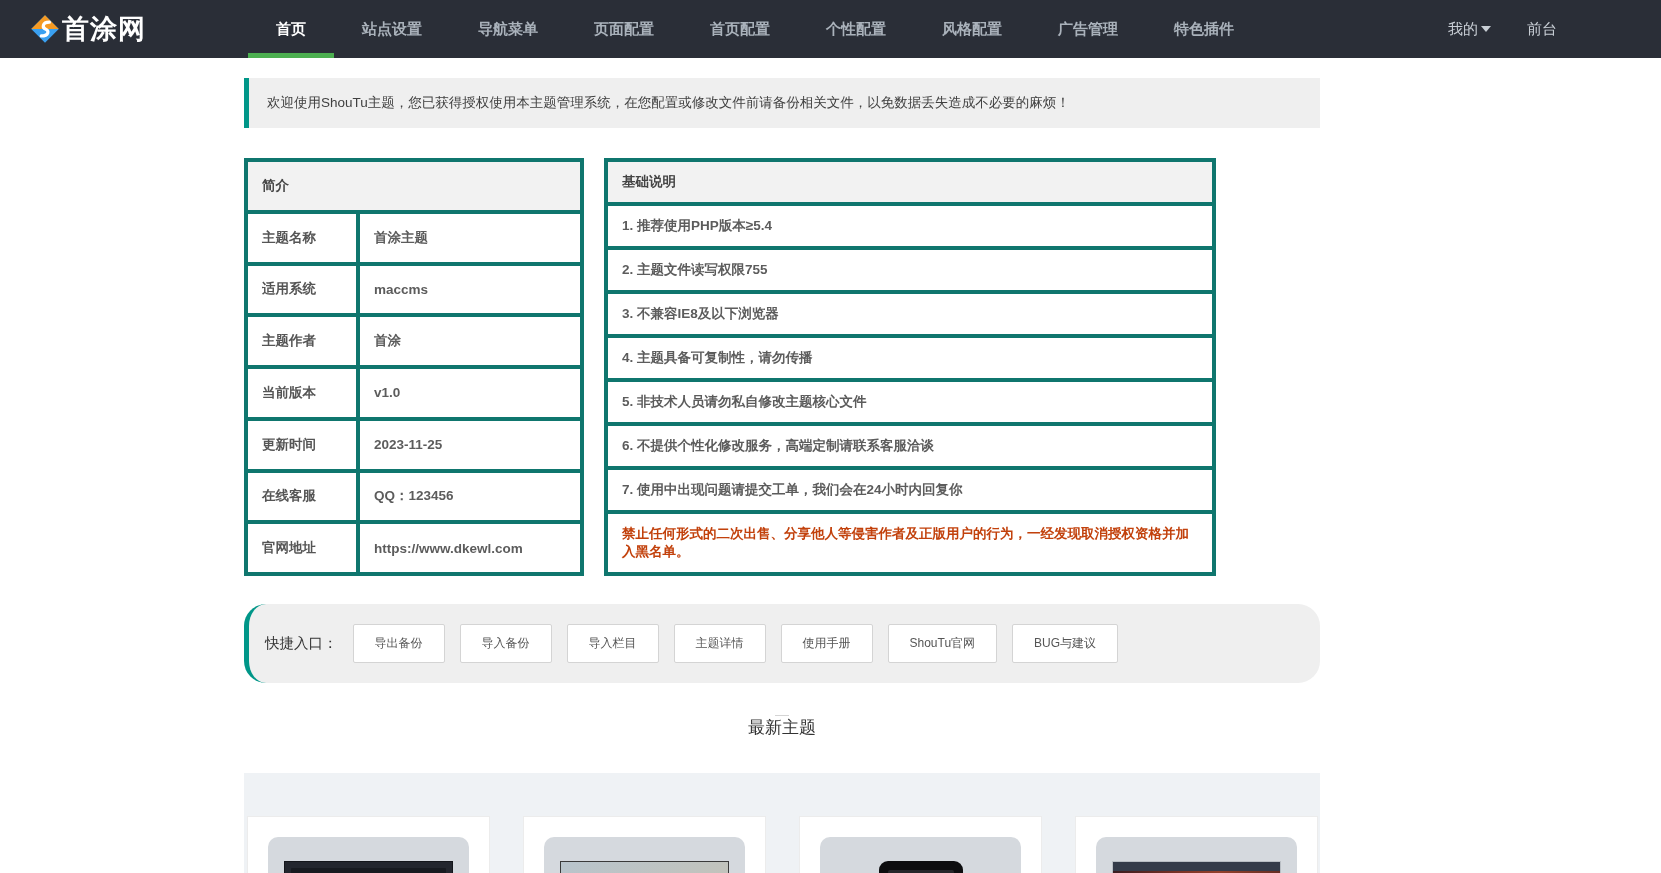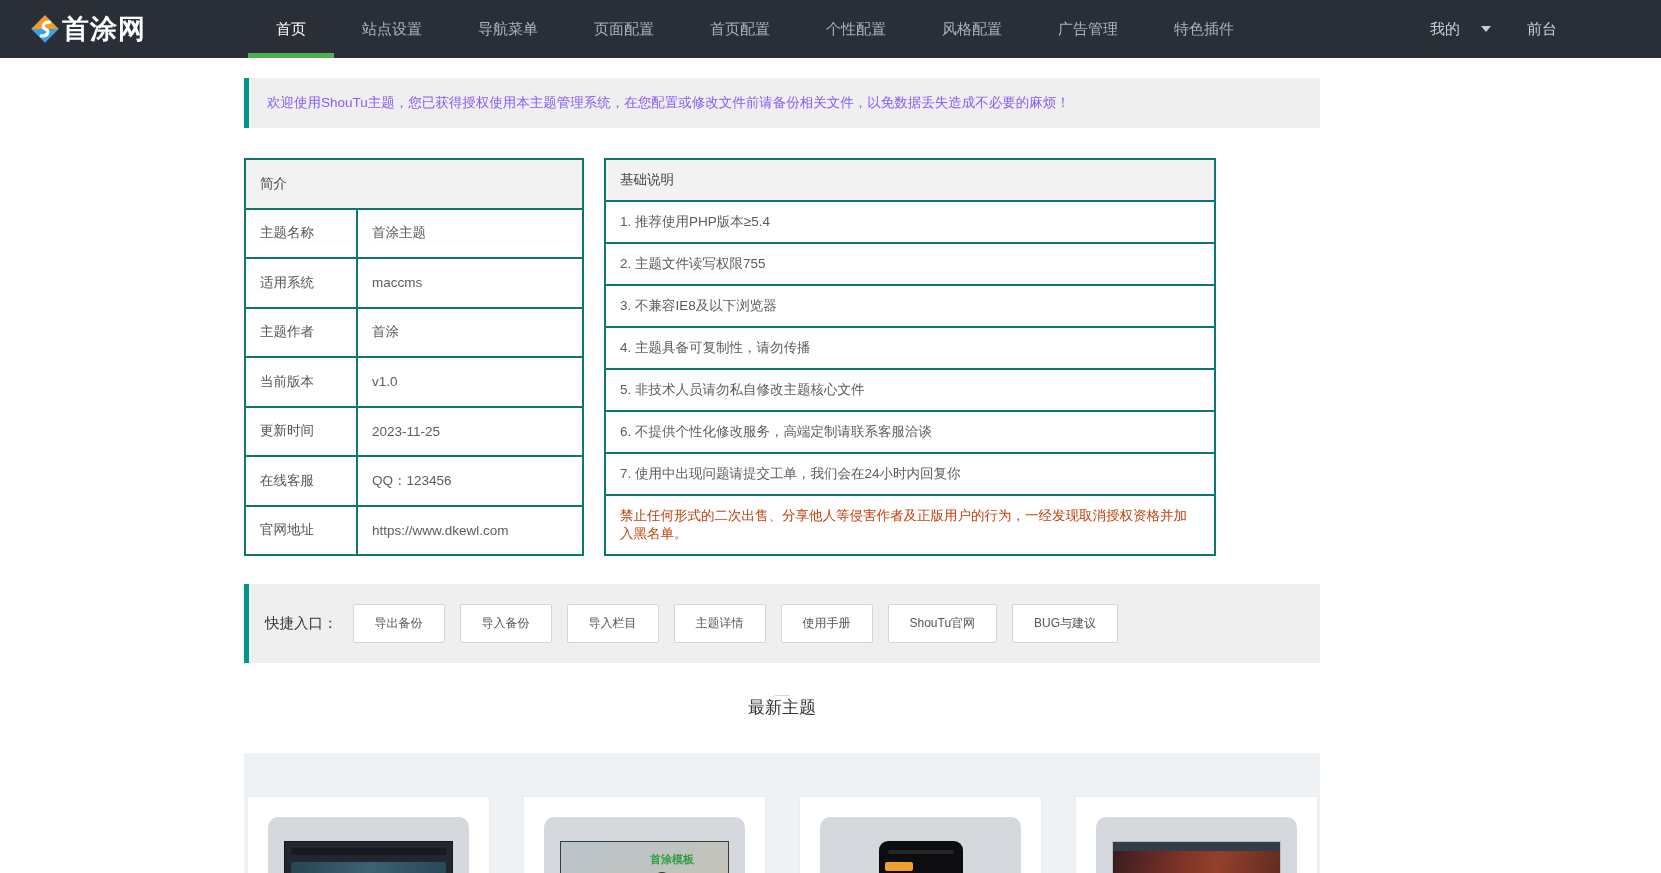--- a/index.html
+++ b/index.html
@@ -5,41 +5,41 @@
   * { box-sizing: border-box; }
   html, body { margin:0; padding:0; }
   body {
     width:1661px; height:873px; overflow:hidden; background:#fff;
     font-family:"Liberation Sans", sans-serif; color:#333;
   }
   
   .navbar { height:58px; background:#2a2e37; display:flex; align-items:center; }
   .logo { display:flex; align-items:center; gap:2px; margin-left:30px; }
   .logo-text { color:#fff; font-size:27px; font-weight:bold; letter-spacing:1px; }
-  .nav { display:flex; margin-left:102px; height:58px; }
+  .nav { display:flex; margin-left:102px; height:58px;font-weight:bold; }
   .nav-item { padding:0 28px; line-height:58px; color:#aab2bb; font-size:15px; cursor:pointer; position:relative; white-space:nowrap; }
   .nav-item.active { color:#fff; }
   .nav-item.active::after { content:""; position:absolute; left:0; right:0; bottom:0; height:5px; background:#4caf50; }
   .nav-right { margin-left:auto; margin-right:104px; display:flex; gap:36px; align-items:center; color:#c8ced5; font-size:15px; }
-  .nav-right .r-item { display:flex; align-items:center; gap:21px; cursor:pointer; }
+  .nav-right .r-item { display:flex; align-items:center; gap:3px; cursor:pointer; }
   .caret { width:0; height:0; border-left:5px solid transparent; border-right:5px solid transparent; border-top:6px solid #c8ced5; display:inline-block; }
   
   .container { width:1076px; margin-left:244px; }
-  .alert { margin-top:20px; background:#efefef; border-left:5px solid #009688; padding:16px 18px; font-size:13.5px; color:#8b5cf6; }
+  .alert { margin-top:20px; background:#efefef; border-left:5px solid #009688; padding:16px 18px; font-size:13.5px; color:#404040; }
   
   .tables { display:flex; gap:20px; margin-top:30px; }
   table { border-collapse:collapse; font-size:13.5px; }
   .intro-table { width:340px; }
   .notes-table { width:612px; }
-  td, th { border:2px solid #0f766e; padding:11px 14px; text-align:left; font-weight:normal; color:#5c5c5c; }
+  td, th { border:4px solid #0f766e; padding:11px 14px; text-align:left; font-weight:bold; color:#5c5c5c; }
   th.t-head { background:#f2f2f2; color:#444; }
   .intro-table td.k { width:112px; color:#555; }
   .warning-cell { color:#c2410c; }
   
-  .quick { margin-top:28px; background:#efefef; border-left:5px solid #009688; padding:20px 16px; display:flex; align-items:center; gap:15px; }
+  .quick { margin-top:28px; background:#efefef; border-left:5px solid #009688; padding:20px 16px; display:flex; align-items:center; gap:15px;border-radius:22px; }
   .quick-label { font-size:14.5px; color:#333; }
   .btn { background:#fff; border:1px solid #d4d4d4; border-radius:2px; padding:10px 21px; font-size:12px; color:#555; cursor:pointer; font-family:inherit; white-space:nowrap; }
   
   .section-head { margin-top:32px; display:flex; align-items:center;flex-direction:column; }
   .dash { width:14px; height:1px; background:#d4d4d4; }
   .section-title { margin:0 12px; font-size:17px; color:#333; }
   .rule { flex:1; height:1px; background:#e5e5e5; }
   
   .panel { margin-top:34px; background:#eff2f5; padding:43px 3px 60px; height:420px; }
   .cards { display:grid; grid-template-columns:repeat(4,243px); gap:33px; }

